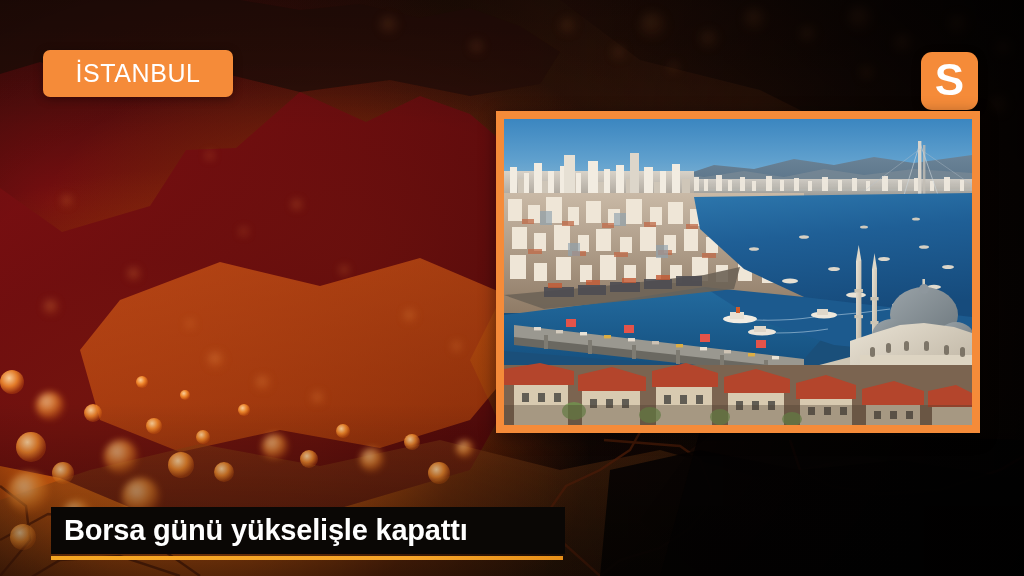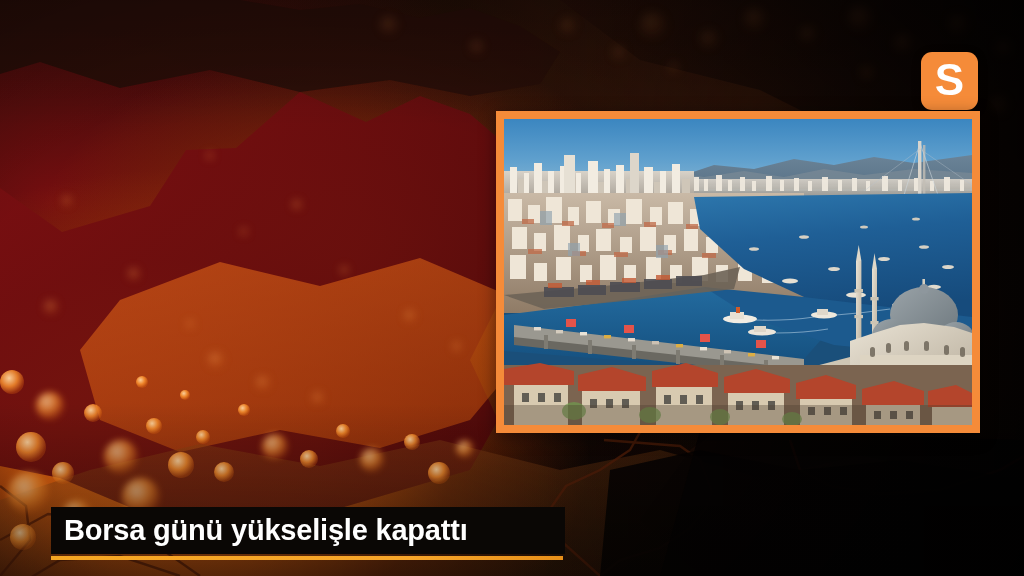--- a/index.html
+++ b/index.html
@@ -239,20 +239,23 @@
     <div class="dot dim" style="left:668px; top:62px;  width:12px; height:12px;"></div>
     <div class="dot dim" style="left:860px; top:66px;  width:14px; height:14px;"></div>
     <div class="dot dim" style="left:990px; top:96px;  width:18px; height:18px;"></div>
     <div class="dot dim" style="left:560px; top:18px;  width:16px; height:16px;"></div>
     <div class="dot dim" style="left:470px; top:40px;  width:14px; height:14px;"></div>
     <div class="dot dim" style="left:380px; top:16px;  width:18px; height:18px;"></div>
   </div>
 
   <div class="vignette"></div>
 
+  <div class="badge">
+    <span class="badge-text">İSTANBUL</span>
+  </div>
 
   <div class="logo">
     <span class="logo-text">S</span>
   </div>
 
   <div class="photo-frame">
     <div class="photo">
       <svg viewBox="0 0 468 306" preserveAspectRatio="none" xmlns="http://www.w3.org/2000/svg">
         <defs>
           <linearGradient id="sky" x1="0" y1="0" x2="0" y2="1">

